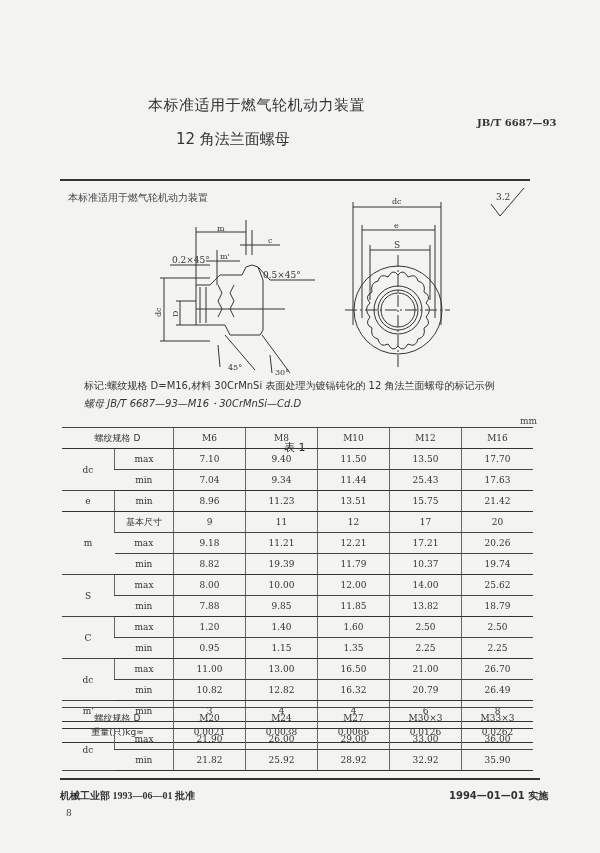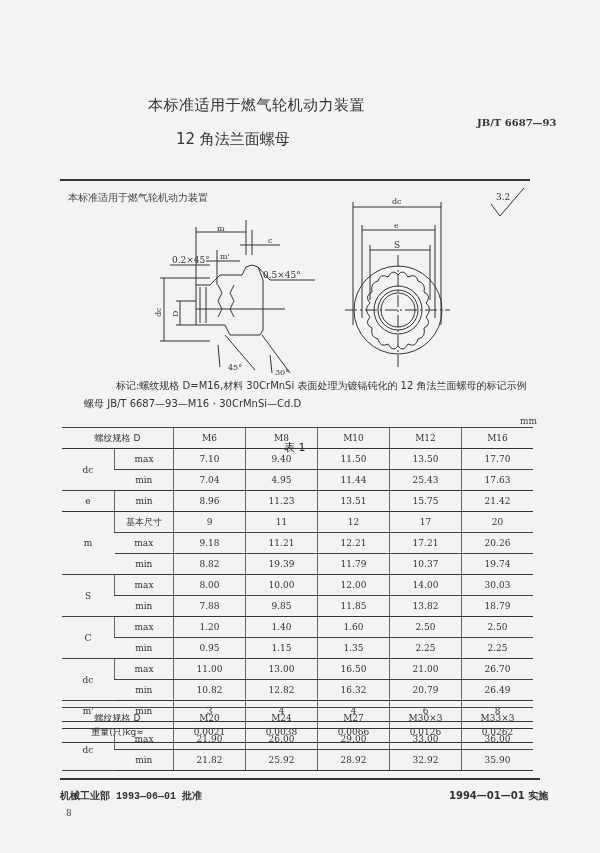--- a/index.html
+++ b/index.html
@@ -7,33 +7,33 @@
     width:600px; height:853px; position:relative; overflow:hidden;
     background:#f3f3f1;
     font-family:"DejaVu Serif", serif; color:#222;
   }
   .abs { position:absolute; }
   .title1 { left:148px; top:96px; font-size:15px; letter-spacing:0.5px; font-family:"DejaVu Sans", sans-serif; color:#333; }
   .code { left:432px; top:117px; font-size:10px; font-weight:bold; color:#333;margin-left:45px; }
   .title2 { left:176px; top:130px; font-size:15px; font-family:"DejaVu Sans", sans-serif; color:#333; }
   .rule-top { left:60px; top:179px; width:470px; height:2px; background:#333; }
   .scope { left:68px; top:191px; font-size:10px; color:#444; font-family:Liberation Mono, monospace; }
-  .marking1 { left:84px; top:379px; font-size:10px; font-family:"DejaVu Sans", sans-serif; color:#333;margin-left:32px; }
-  .marking2 { left:84px; top:397px; font-size:10px; font-family:"DejaVu Sans", sans-serif; color:#333; }
+  .marking1 { left:84px; top:379px; font-size:10px; font-family:"DejaVu Sans", sans-serif; color:#333; }
+  .marking2 { left:84px; top:397px; font-size:10px; font-family:"DejaVu Sans", sans-serif; color:#333;font-style:italic; }
   .tbl-caption { left:284px; top:414px; font-size:11px; font-family:"DejaVu Sans", sans-serif;margin-top:26px; }
   .tbl-unit { left:520px; top:416px; font-size:9px; color:#444; }
   table.t { position:absolute; left:62px; border-collapse:collapse; font-size:9px; color:#333; }
   table.t td { border-top:1px solid #444; border-bottom:1px solid #444; border-left:1px solid #666; text-align:center; height:20px; padding:0; }
   table.t td:first-child { border-left:none; }
   table.t tr.thick td { border-bottom:1.5px solid #333; }
   .c0 { width:52px; } .c1 { width:58px;margin-left:48px; } .cv { width:71px; }
   .c0w { width:111px; }
   .lab { font-family:"DejaVu Sans", sans-serif; }
   .rule-bottom { left:60px; top:778px; width:480px; height:1.5px; background:#333; }
-  .approve { left:60px; top:789px; font-size:10px; font-weight:bold; font-family:Liberation Mono, monospace; color:#333; }
+  .approve { left:60px; top:789px; font-size:10px; font-weight:bold; font-family:Liberation Serif, serif; color:#333; }
   .effective { left:449px; top:789px; font-size:10px; font-weight:bold; font-family:"DejaVu Sans", sans-serif; color:#333; }
   .pageno { left:66px; top:808px; font-size:9px; color:#444; }
   svg text { font-family:"DejaVu Serif", serif; }
 </style>
 </head>
 <body>
 
 <div class="abs title1">本标准适用于燃气轮机动力装置</div>
 <div class="abs code">JB/T 6687—93</div>
 <div class="abs title2">12 角法兰面螺母</div>
@@ -138,21 +138,21 @@
     <td class="c1">max</td>
     <td>7.10</td>
     <td>9.40</td>
     <td>11.50</td>
     <td>13.50</td>
     <td>17.70</td>
   </tr>
   <tr class="thick">
     <td class="c1">min</td>
     <td>7.04</td>
-    <td>4.95</td>
+    <td>9.34</td>
     <td>11.44</td>
     <td>25.43</td>
     <td>17.63</td>
   </tr>
 
   <tr class="thick">
     <td class="c0">e</td>
     <td class="c1">min</td>
     <td>8.96</td>
     <td>11.23</td>
@@ -187,21 +187,21 @@
     <td>19.74</td>
   </tr>
 
   <tr>
     <td rowspan="2" class="c0">S</td>
     <td class="c1">max</td>
     <td>8.00</td>
     <td>10.00</td>
     <td>12.00</td>
     <td>14.00</td>
-    <td>30.03</td>
+    <td>25.62</td>
   </tr>
   <tr class="thick">
     <td class="c1">min</td>
     <td>7.88</td>
     <td>9.85</td>
     <td>11.85</td>
     <td>13.82</td>
     <td>18.79</td>
   </tr>
 

